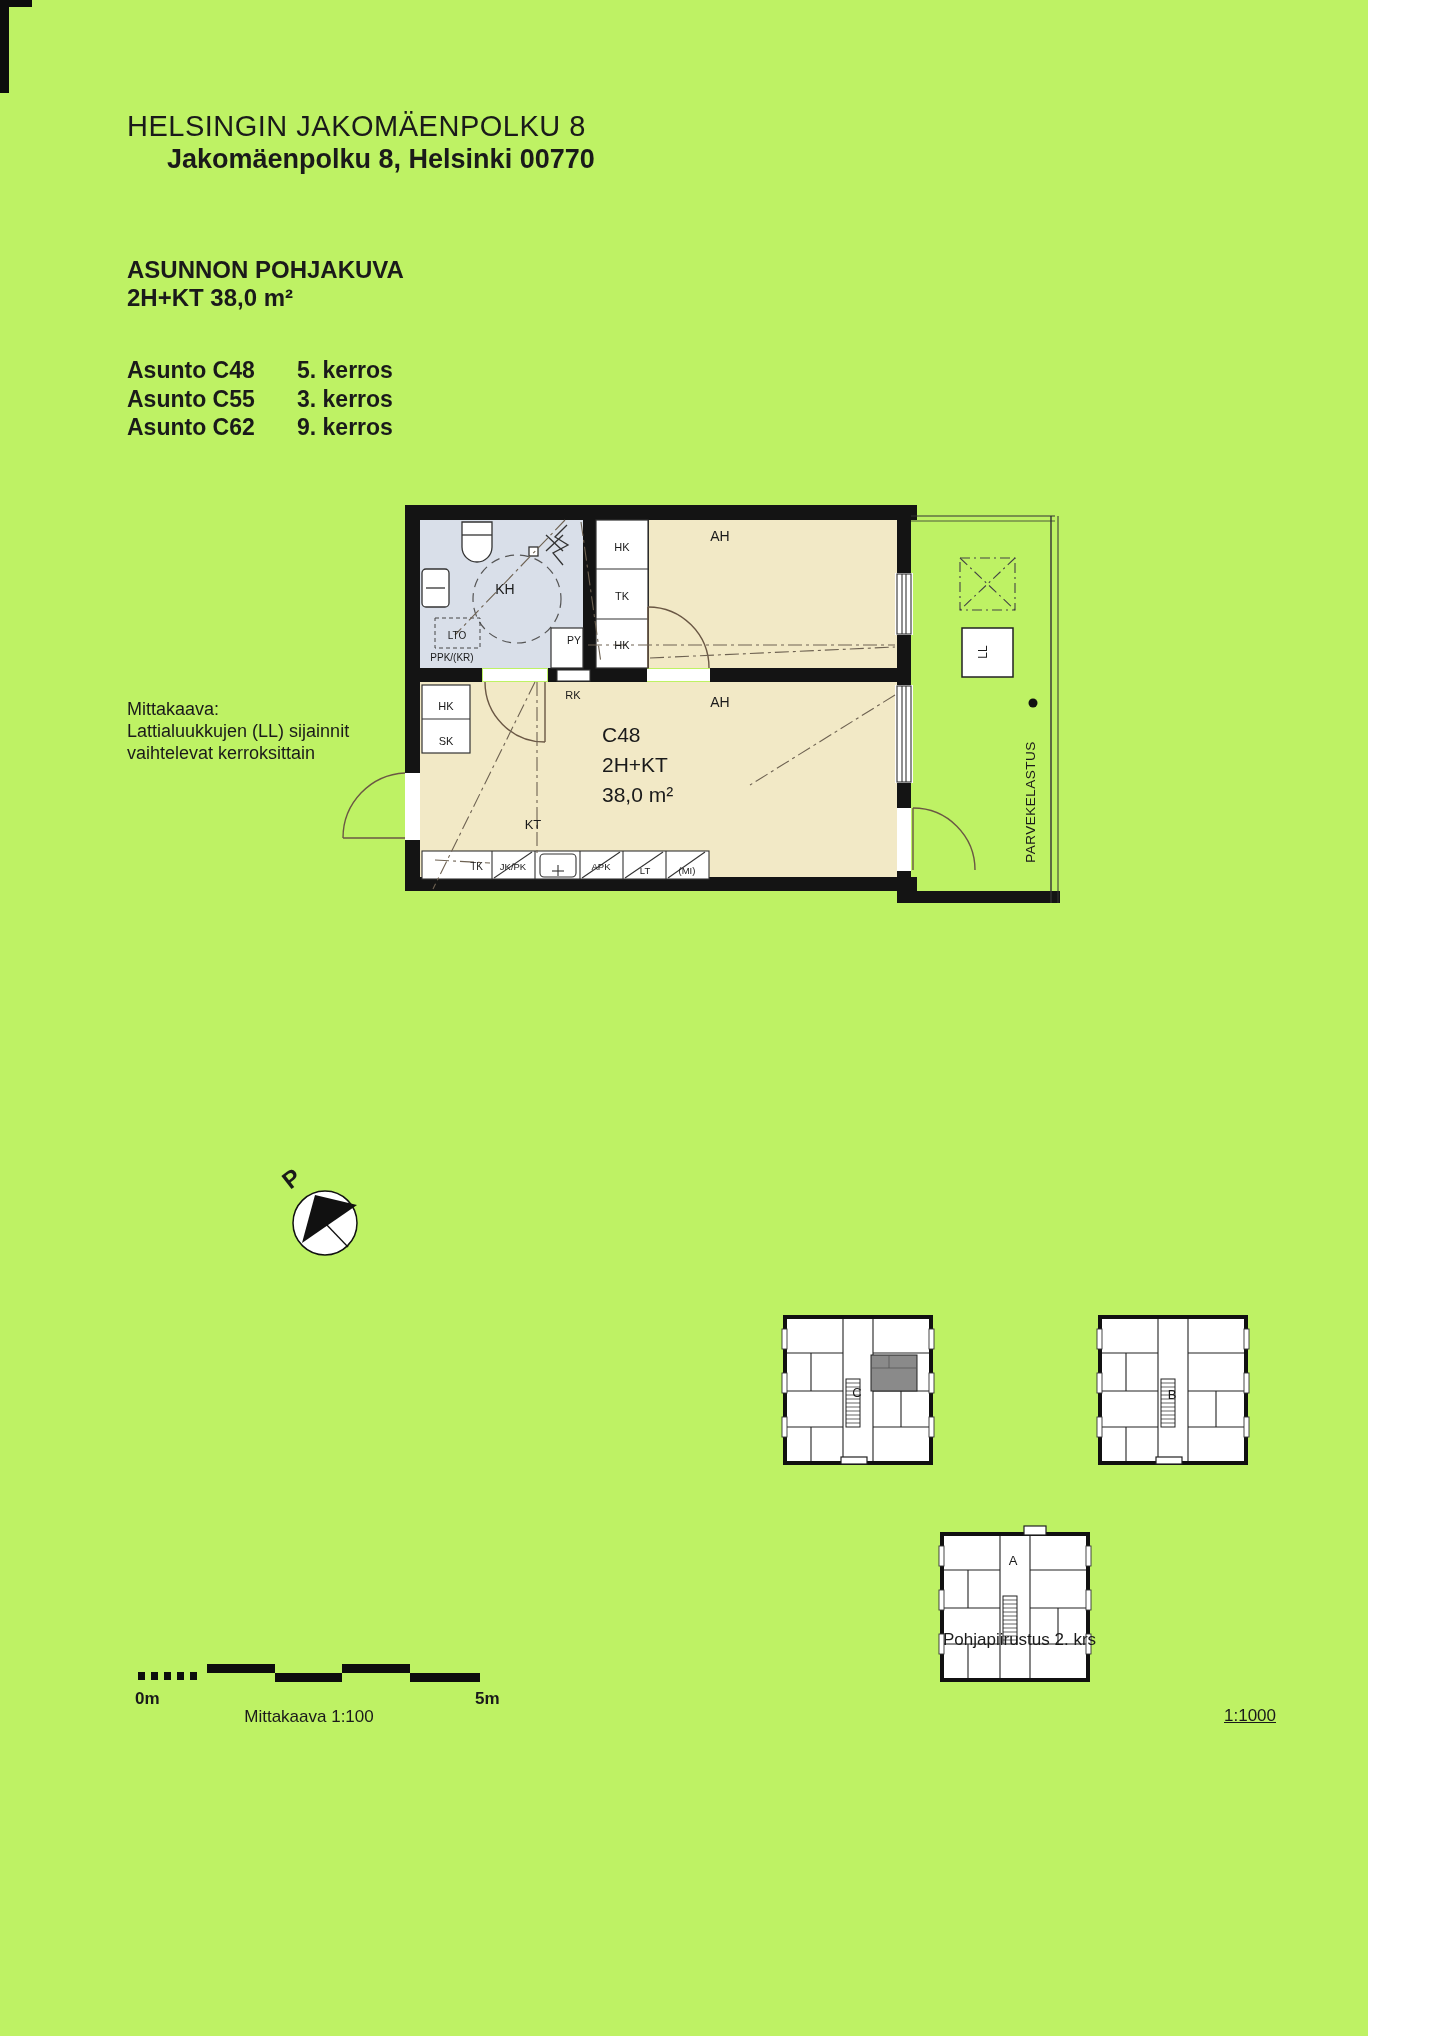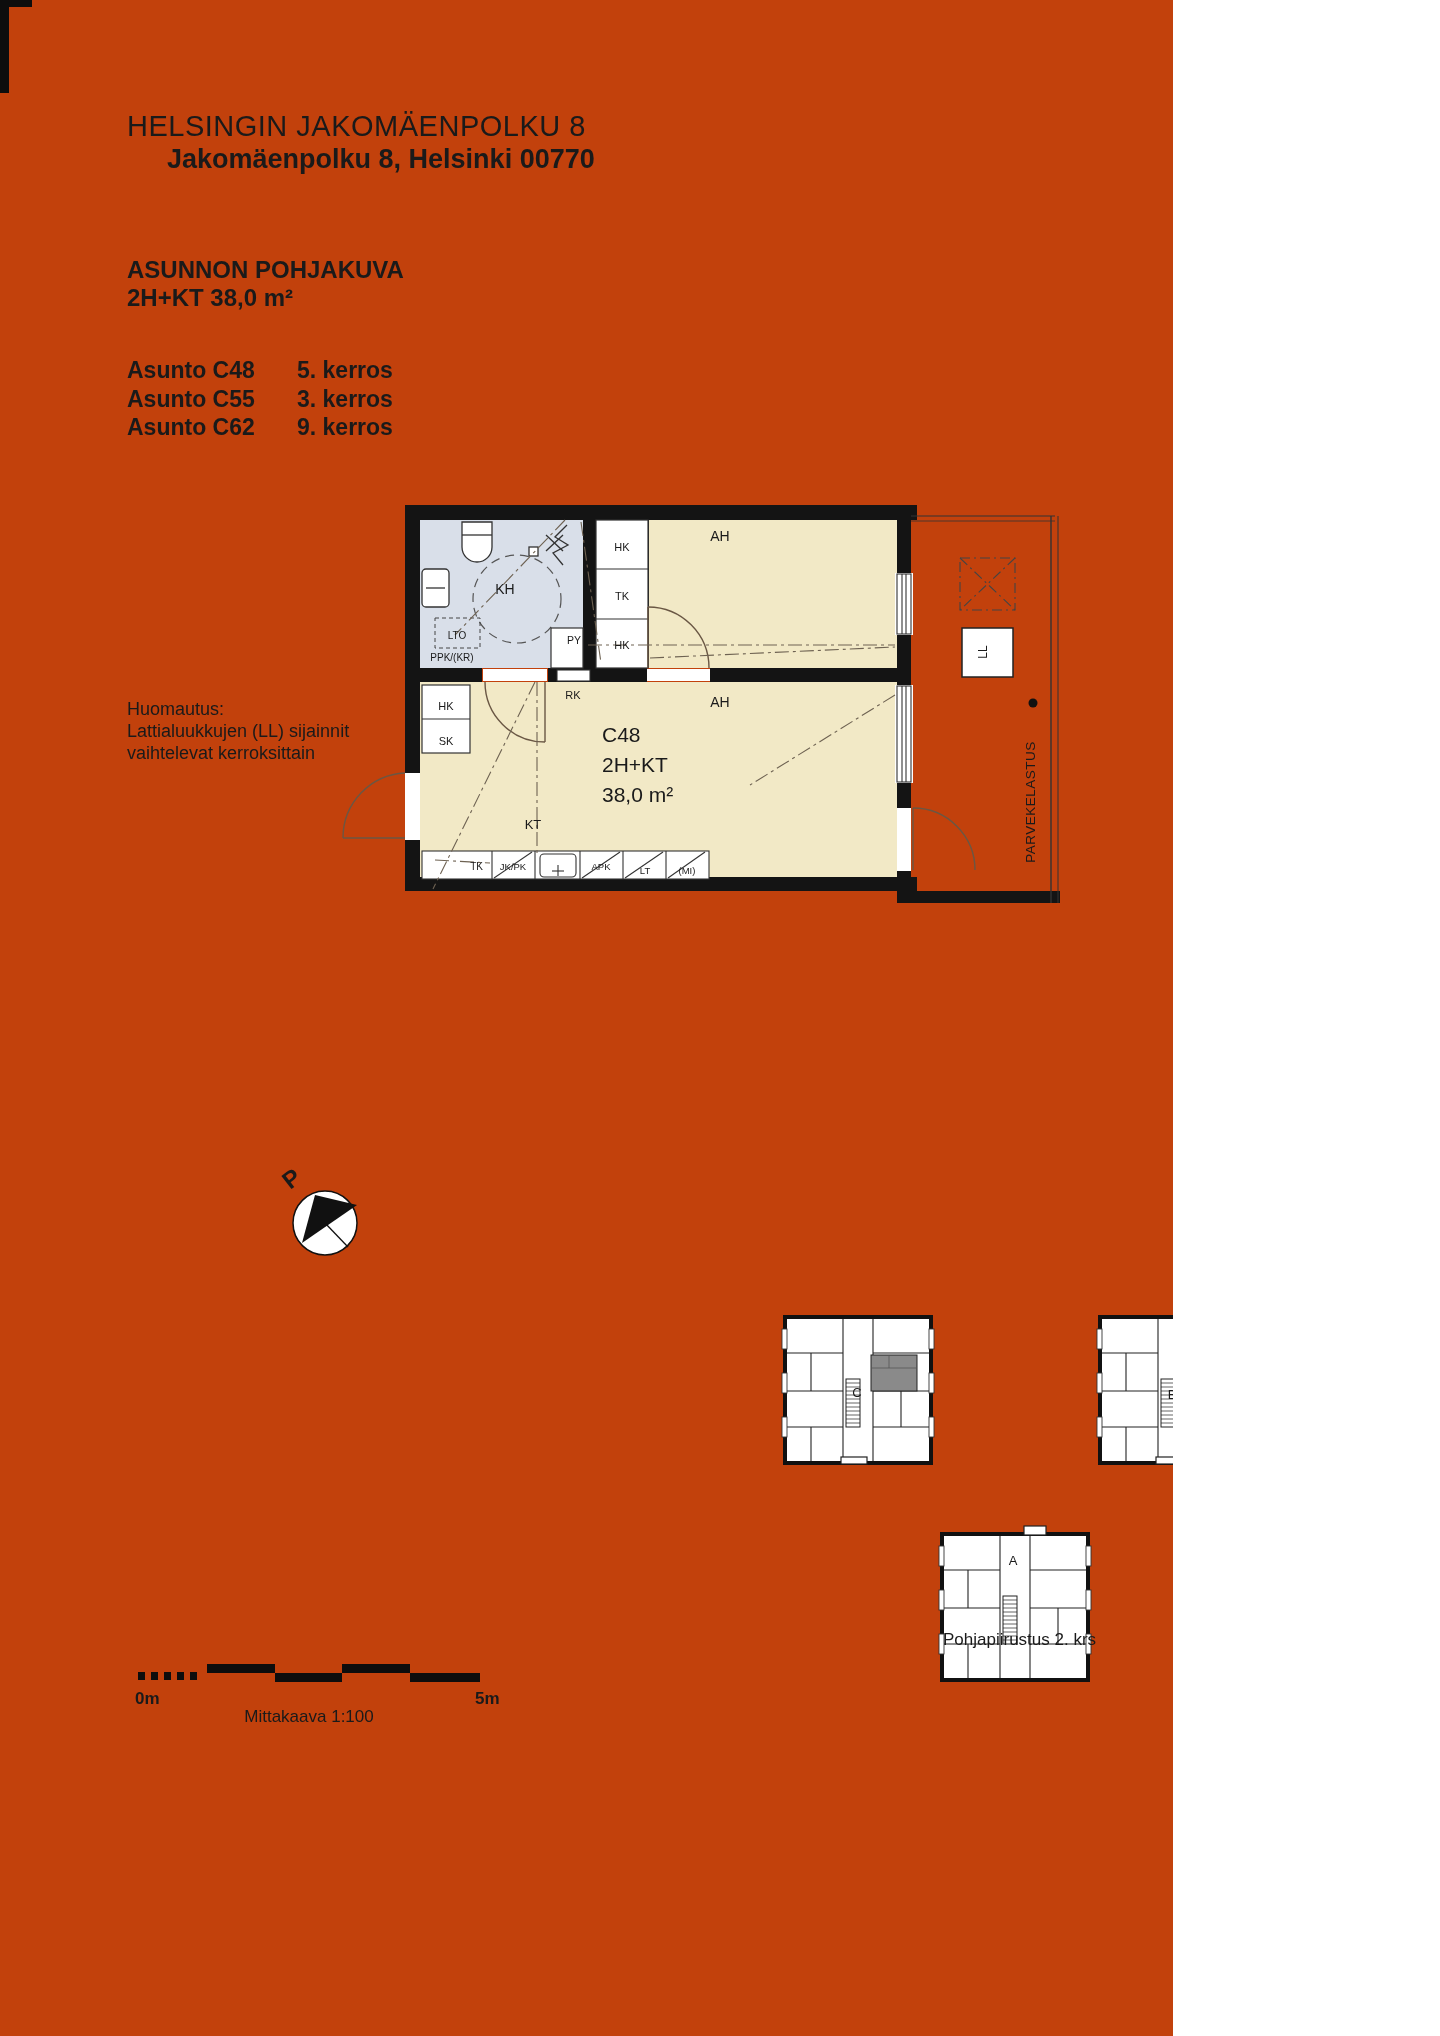--- a/index.html
+++ b/index.html
@@ -1,16 +1,16 @@
 <!DOCTYPE html>
 <html><head>
 <meta charset="utf-8">
 <style>
   html,body{margin:0;padding:0;background:#ffffff;}
-  .page{position:relative;width:1173px;height:2036px;background:#c2410c;overflow:hidden;
+  .page{position:relative;width:1368px;height:2036px;background:#bef264;overflow:hidden;
         font-family:"Liberation Sans", sans-serif;color:#1a1a1a;}
   .abs{position:absolute;}
   .title{font-size:29px;letter-spacing:0.5px;}
   .address{font-size:27px;font-weight:bold;margin-left:40px;}
   .sec{font-size:24px;font-weight:bold;line-height:28px;}
   .aptlist{font-size:23px;font-weight:bold;line-height:28.5px;}
   .aptrow{position:relative;height:28.5px;}
   .aptname{position:absolute;left:0;}
   .aptfloor{position:absolute;left:170px;}
   .note{font-size:18px;line-height:22px;}
@@ -40,21 +40,21 @@
       <span class="aptname">Asunto C55</span>
       <span class="aptfloor">3. kerros</span>
     </div>
     <div class="aptrow">
       <span class="aptname">Asunto C62</span>
       <span class="aptfloor">9. kerros</span>
     </div>
   </div>
 
   <div class="abs note" style="left:127px;top:698px;">
-    <div>Huomautus:</div>
+    <div>Mittakaava:</div>
     <div>Lattialuukkujen (LL) sijainnit</div>
     <div>vaihtelevat kerroksittain</div>
   </div>
 
   <svg class="abs" style="left:330px;top:490px;" width="740" height="430" viewBox="-75 -5 740 430">
 
     <rect x="15" y="25" width="163" height="148" fill="#d9dfe9"></rect>
     <rect x="191" y="25" width="52" height="148" fill="#ffffff"></rect>
     <rect x="243" y="25" width="249" height="148" fill="#f2e9c6"></rect>
     <rect x="15" y="187" width="477" height="195" fill="#f2e9c6"></rect>

